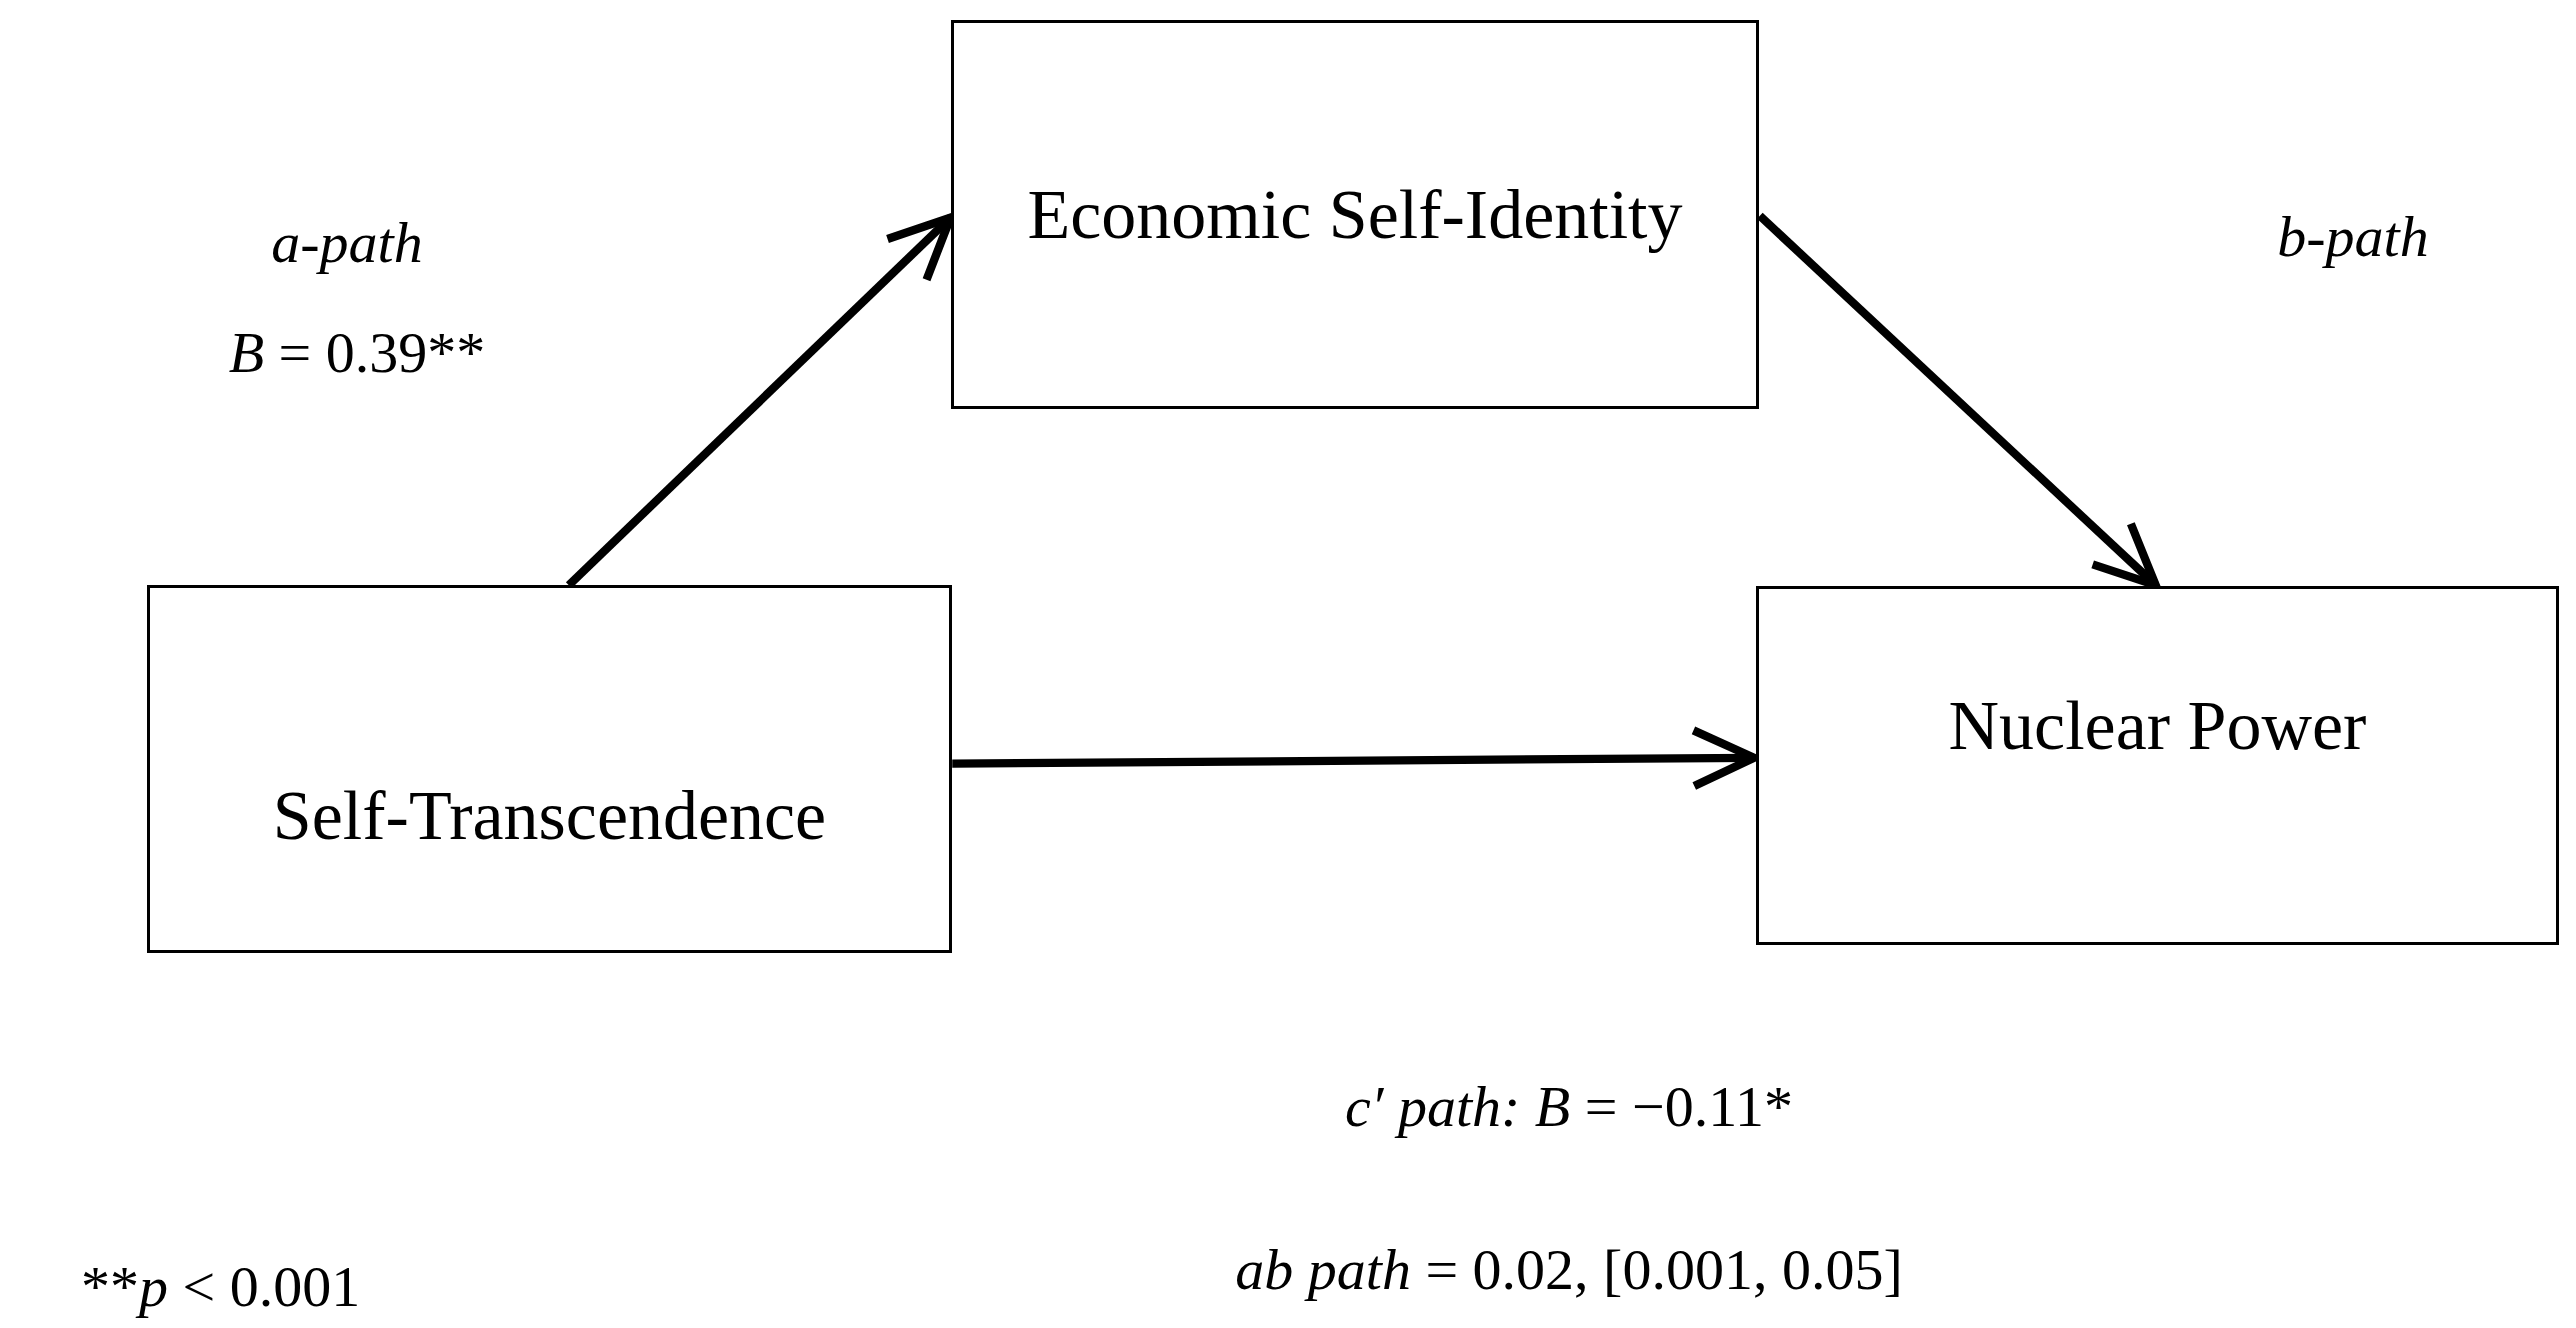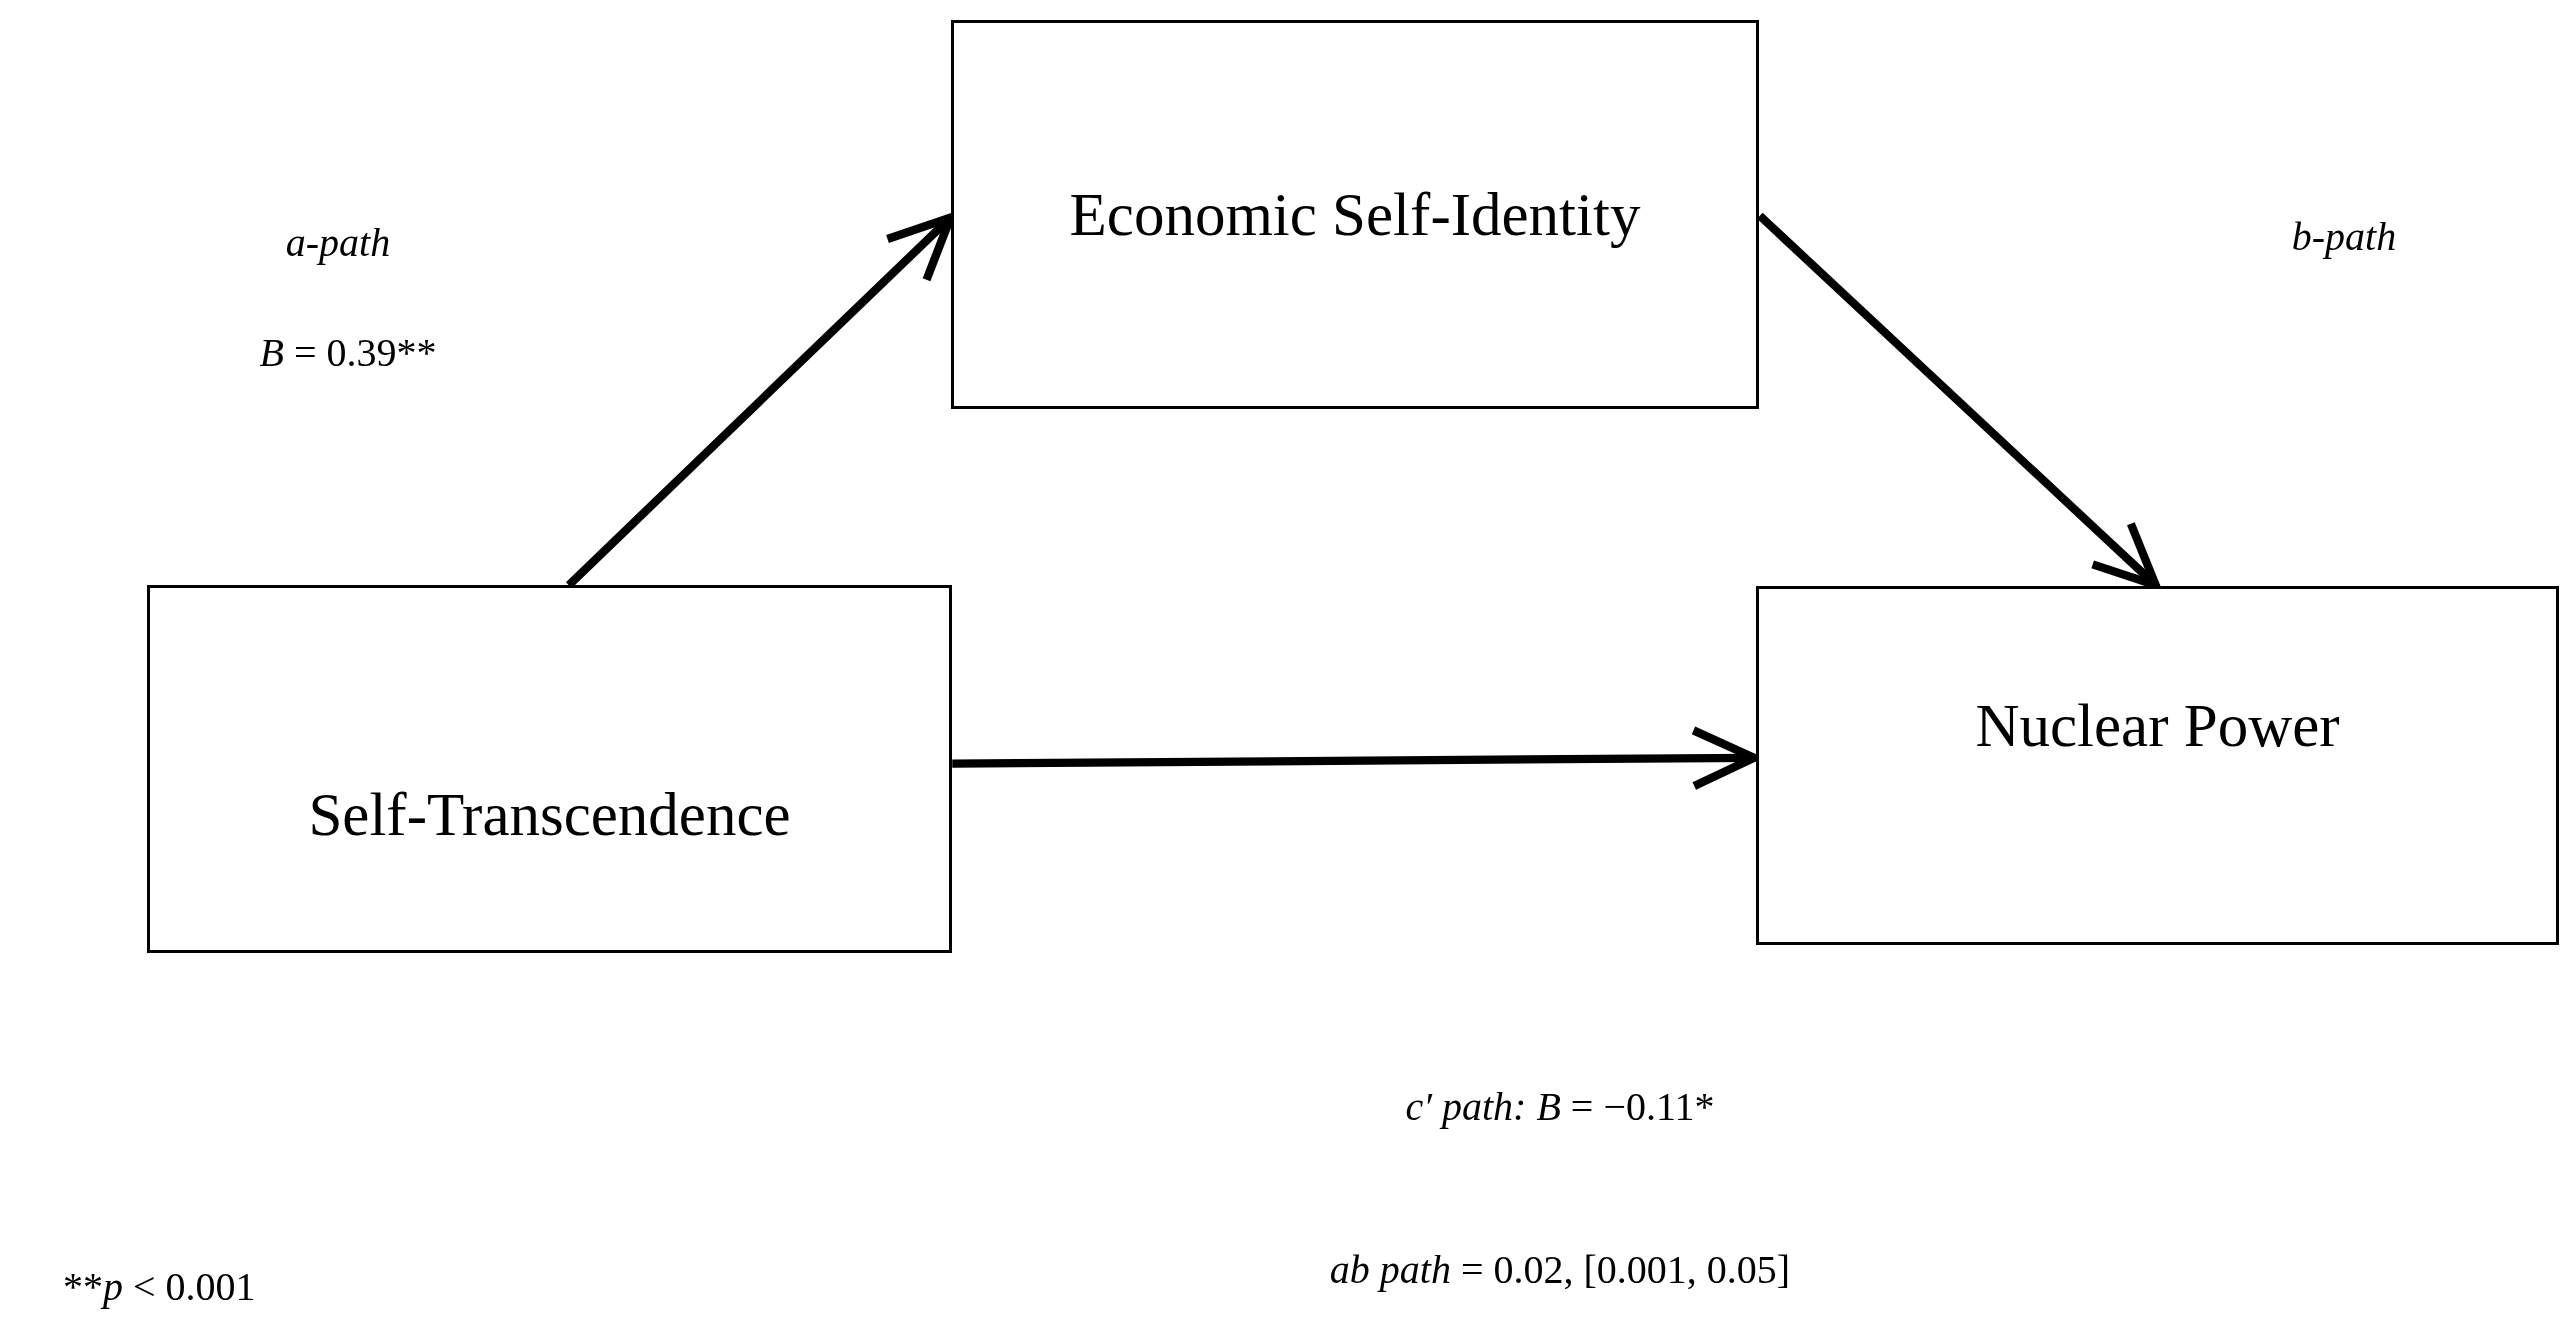--- a/index.html
+++ b/index.html
@@ -9,26 +9,26 @@
     background:var(--bg); color:var(--ink);
     font-family:"Liberation Serif","DejaVu Serif",serif;
     overflow:hidden;
   }
   .arrows { position:absolute; left:0; top:0; width:2576px; height:1328px; }
   .arrows path { stroke:var(--ink); stroke-width:10; fill:none; stroke-linecap:butt; stroke-linejoin:miter; }
   .box {
     position:absolute; box-sizing:border-box;
     border:3.3px solid var(--ink); background:var(--bg);
     display:flex; flex-direction:column; align-items:center; justify-content:center;
-    text-align:right; font-size:61px; line-height:1.1; white-space:nowrap;
+    text-align:right; font-size:70px; line-height:1.1; white-space:nowrap;
   }
   #box-mediator  { left:951px; top:20px;  width:808px; height:389px; }
   #box-predictor { left:147px;  top:585px; width:805px; height:368px; padding-top:92px; }
   #box-outcome   { left:1756px; top:586px; width:803px; height:359px; gap:88px; padding-bottom:80px; }
-  .anno { position:absolute; font-size:40px; line-height:1; white-space:pre; }
+  .anno { position:absolute; font-size:58px; line-height:1; white-space:pre; }
   .anno.centered { transform:translate(-50%,-50%); }
   .anno.lefted   { transform:translateY(-50%); }
   .it { font-style:italic; }
   .anno span { white-space:pre; }
 </style>
 </head>
 <body>
 
 <div class="canvas">
 

